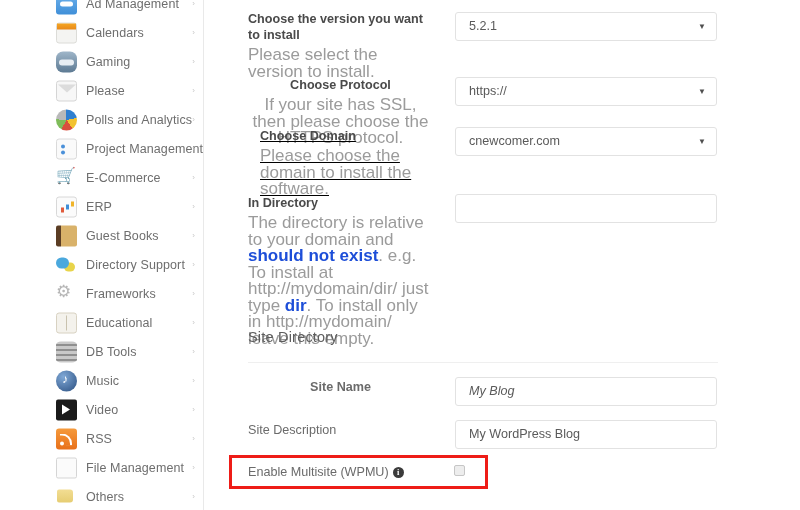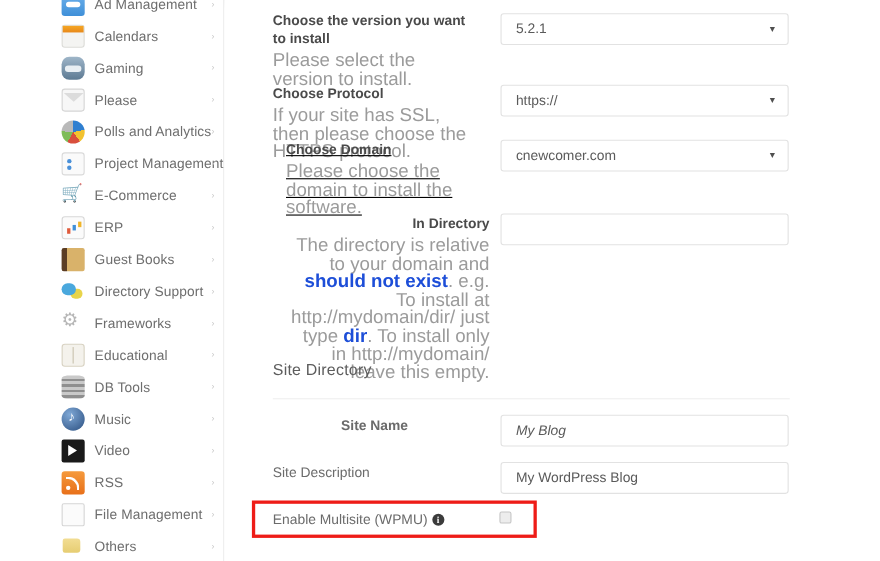--- a/index.html
+++ b/index.html
@@ -328,39 +328,39 @@
 
   <div class="field-row" style="left:44px; top:11px;">
     <div class="lbl">Choose the version you want to install</div>
     <div class="hint">Please select the version to install.</div>
   </div>
   <div class="ctrl" style="left:251px; top:12px;">
     <span>5.2.1</span>
     <span class="caret">▼</span>
   </div>
 
-  <div class="field-row" style="left:44px; top:77px;">
+  <div class="field-row" style="left:44px; top:77px;text-align:center;">
     <div class="lbl">Choose Protocol</div>
     <div class="hint">If your site has SSL, then please choose the HTTPS protocol.</div>
   </div>
   <div class="ctrl" style="left:251px; top:77px;">
     <span>https://</span>
     <span class="caret">▼</span>
   </div>
 
   <div class="field-row" style="left:56px; top:128px;text-decoration:underline;">
     <div class="lbl">Choose Domain</div>
     <div class="hint">Please choose the domain to install the software.</div>
   </div>
   <div class="ctrl" style="left:251px; top:127px;">
     <span>cnewcomer.com</span>
     <span class="caret">▼</span>
   </div>
 
-  <div class="field-row" style="left:56px; top:195px;text-align:right;">
+  <div class="field-row" style="left:44px; top:195px;">
     <div class="lbl">In Directory</div>
     <div class="hint"><span>The directory is relative to your domain and </span><b>should not exist</b><span>. e.g. To install at http://mydomain/dir/ just type </span><b>dir</b><span>. To install only in http://mydomain/ leave this empty.</span></div>
   </div>
   <div class="ctrl" style="left:251px; top:194px;">
     <span></span>
   </div>
 
   <div class="section-title" style="left:44px; top:329px;">Site Directory</div>
   <div class="divider" style="left:44px; top:362px; width:470px;"></div>
 

